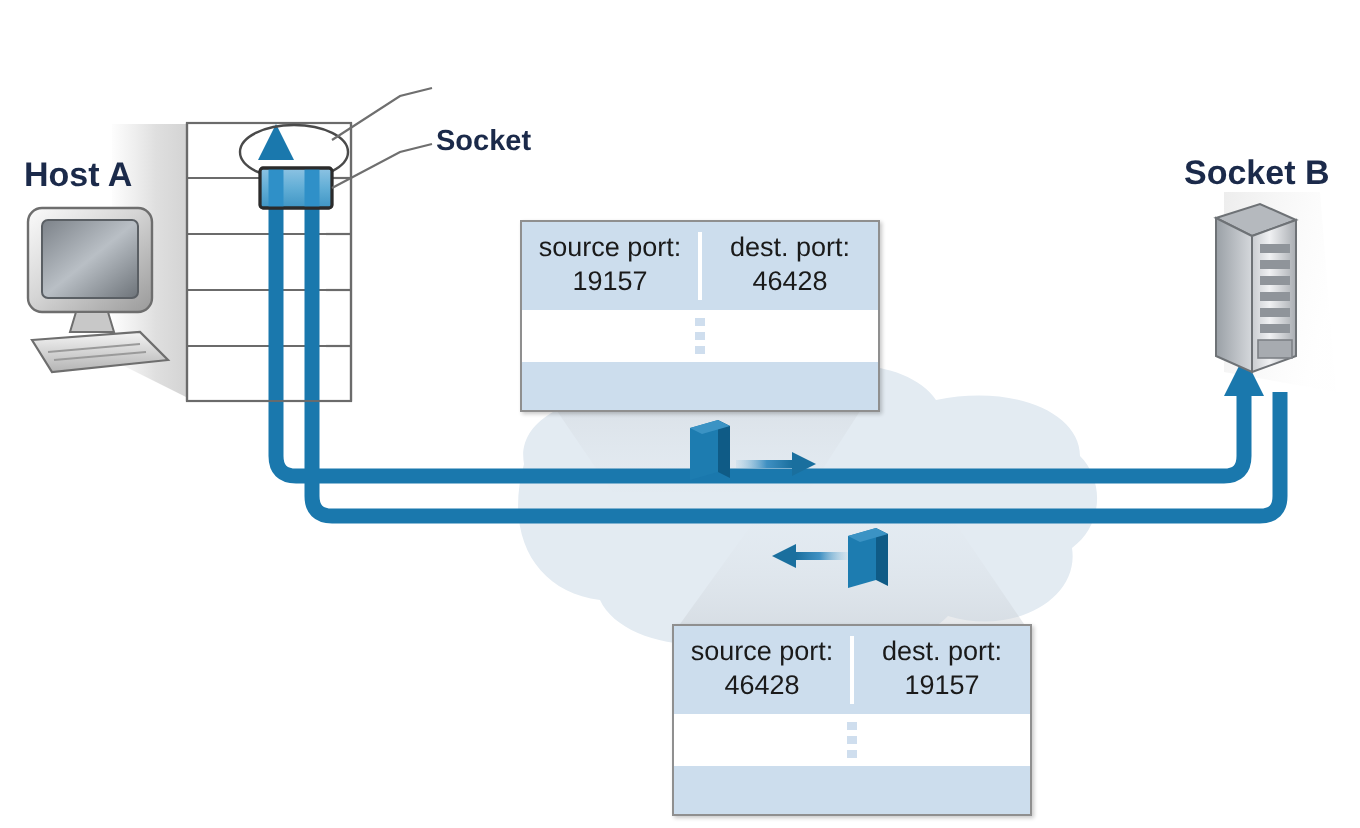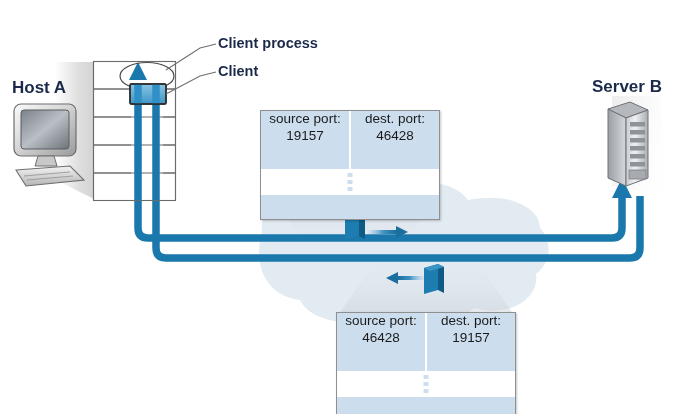--- a/index.html
+++ b/index.html
@@ -44,21 +44,22 @@
     background: #ffffff;
     box-shadow: 1px 1px 2px rgba(0,0,0,0.22);
   }
   .pkt-band {
     box-sizing: border-box;
     background: #ccdded;
     display: flex;
     position: relative;
   }
   .pkt-head {
-    height: 58px;
+    height: 44px;
+    align-items: center;
     border-bottom: none;
   }
   .pkt-cell {
     flex: 1 1 50%;
     text-align: center;
     color: #1a1a1a;
     font-size: 13.5px;
     line-height: 1.25;
     padding: 0 2px;
   }
@@ -290,25 +291,24 @@
       <path d="M424 268 L430 271 L444 267 L438 264 Z" fill="#3b93c4"></path>
       <g>
         <rect x="398" y="276" width="26" height="4" fill="url(#arrowFadeL)"></rect>
         <path d="M398 272 L386 278 L398 284 Z" fill="#1a6f9e"></path>
       </g>
     </g>
   </svg>
 
   <div class="lbl lbl-host" style="left:12px; top:79px;">Host A</div>
 
-  <div class="lbl lbl-host" style="left:592px; top:78px;">Server B</div>
-
-  <div class="lbl lbl-callout" style="left:218px; top:36px;">Client process</div>
-
-  <div class="lbl lbl-callout" style="left:218px; top:64px;">Client</div>
+  <div class="lbl lbl-host" style="left:592px; top:78px;">Socket B</div>
+
+
+  <div class="lbl lbl-callout" style="left:218px; top:64px;">Socket</div>
 
   <div class="pkt" style="left:260px; top:110px; width:180px;">
     <div class="pkt-band pkt-head">
       <div class="pkt-cell left">
         <div>source port:</div>
         <div>19157</div>
       </div>
       <div class="pkt-cell">
         <div>dest. port:</div>
         <div>46428</div>

